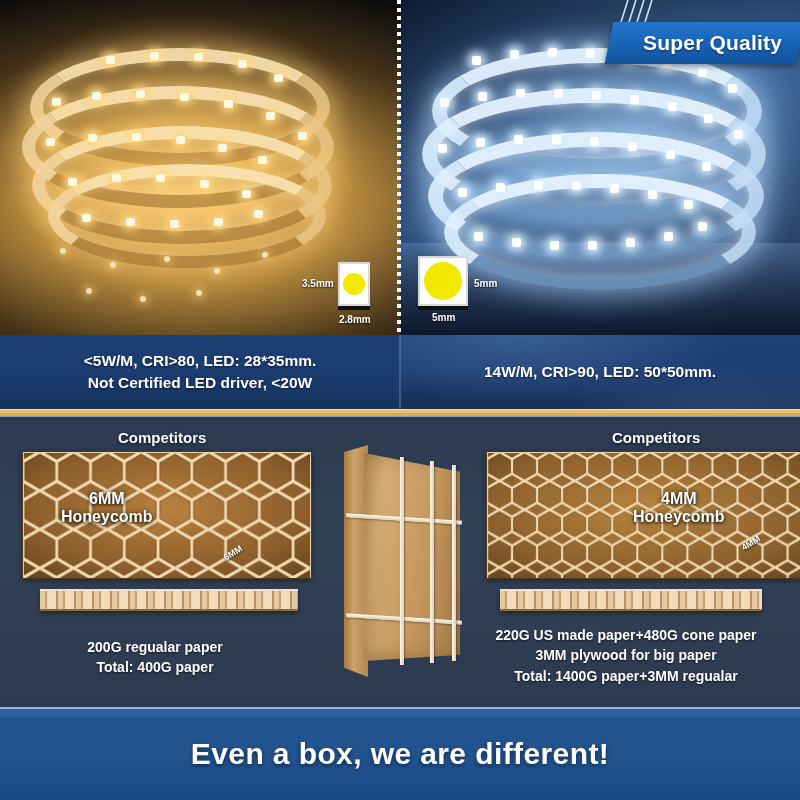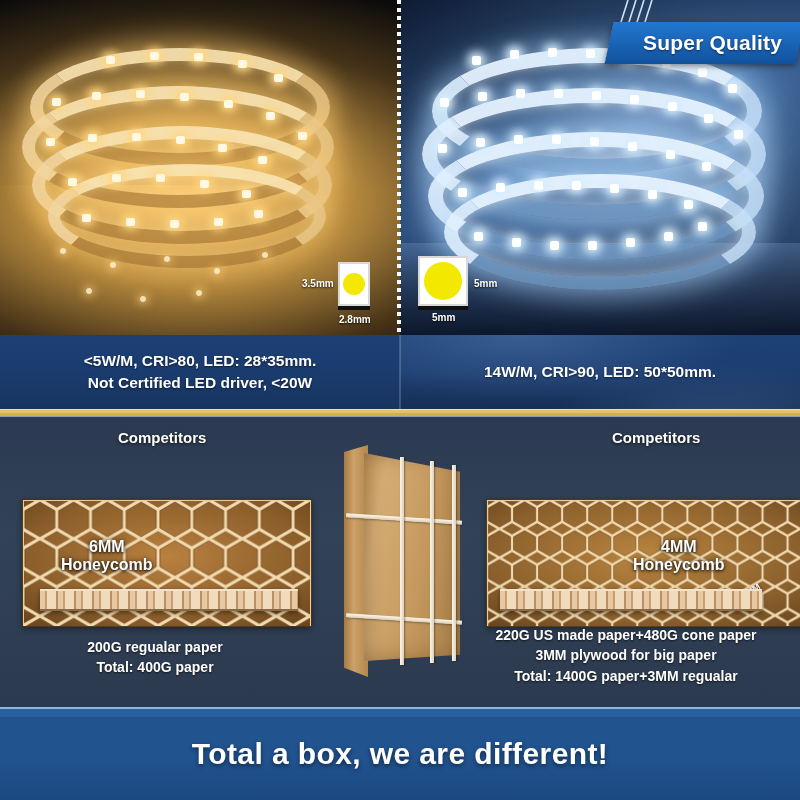--- a/index.html
+++ b/index.html
@@ -190,21 +190,20 @@
     color: #ffffff;
     font-size: 15px; font-weight: bold;
     text-shadow: 0 1px 3px rgba(0,0,0,.75);
     white-space: nowrap;
   }
   .honeycomb {
     position: absolute;
     overflow: hidden;
     border: 1px solid rgba(40,30,18,.5);
     box-shadow: 0 2px 6px rgba(0,0,0,.4);
-    margin-top: 48px;
   }
   .hc-cells { position: absolute; inset: 0; }
   .hc-overlay {
     position: absolute;
     color: #ffffff; font-weight: bold;
     text-align: center; line-height: 1.15;
     text-shadow: 0 1px 3px rgba(0,0,0,.9), 0 0 6px rgba(0,0,0,.6);
     white-space: nowrap;
   }
   .hc-tag {
@@ -500,16 +499,16 @@
     <div class="edge-strip" style="left:500px; top:172px; width:262px;"></div>
 
     <div class="pack-caption" style="left:466px; top:208px; width:320px;">
       <div>220G US made paper+480G cone paper</div>
       <div>3MM plywood for big paper</div>
       <div>Total: 1400G paper+3MM regualar</div>
     </div>
   </div>
 
   <div class="tagline">
-    <span>Total a box, we are different!</span>
+    <span>Even a box, we are different!</span>
   </div>
 
 </div>
 
 </body></html>

